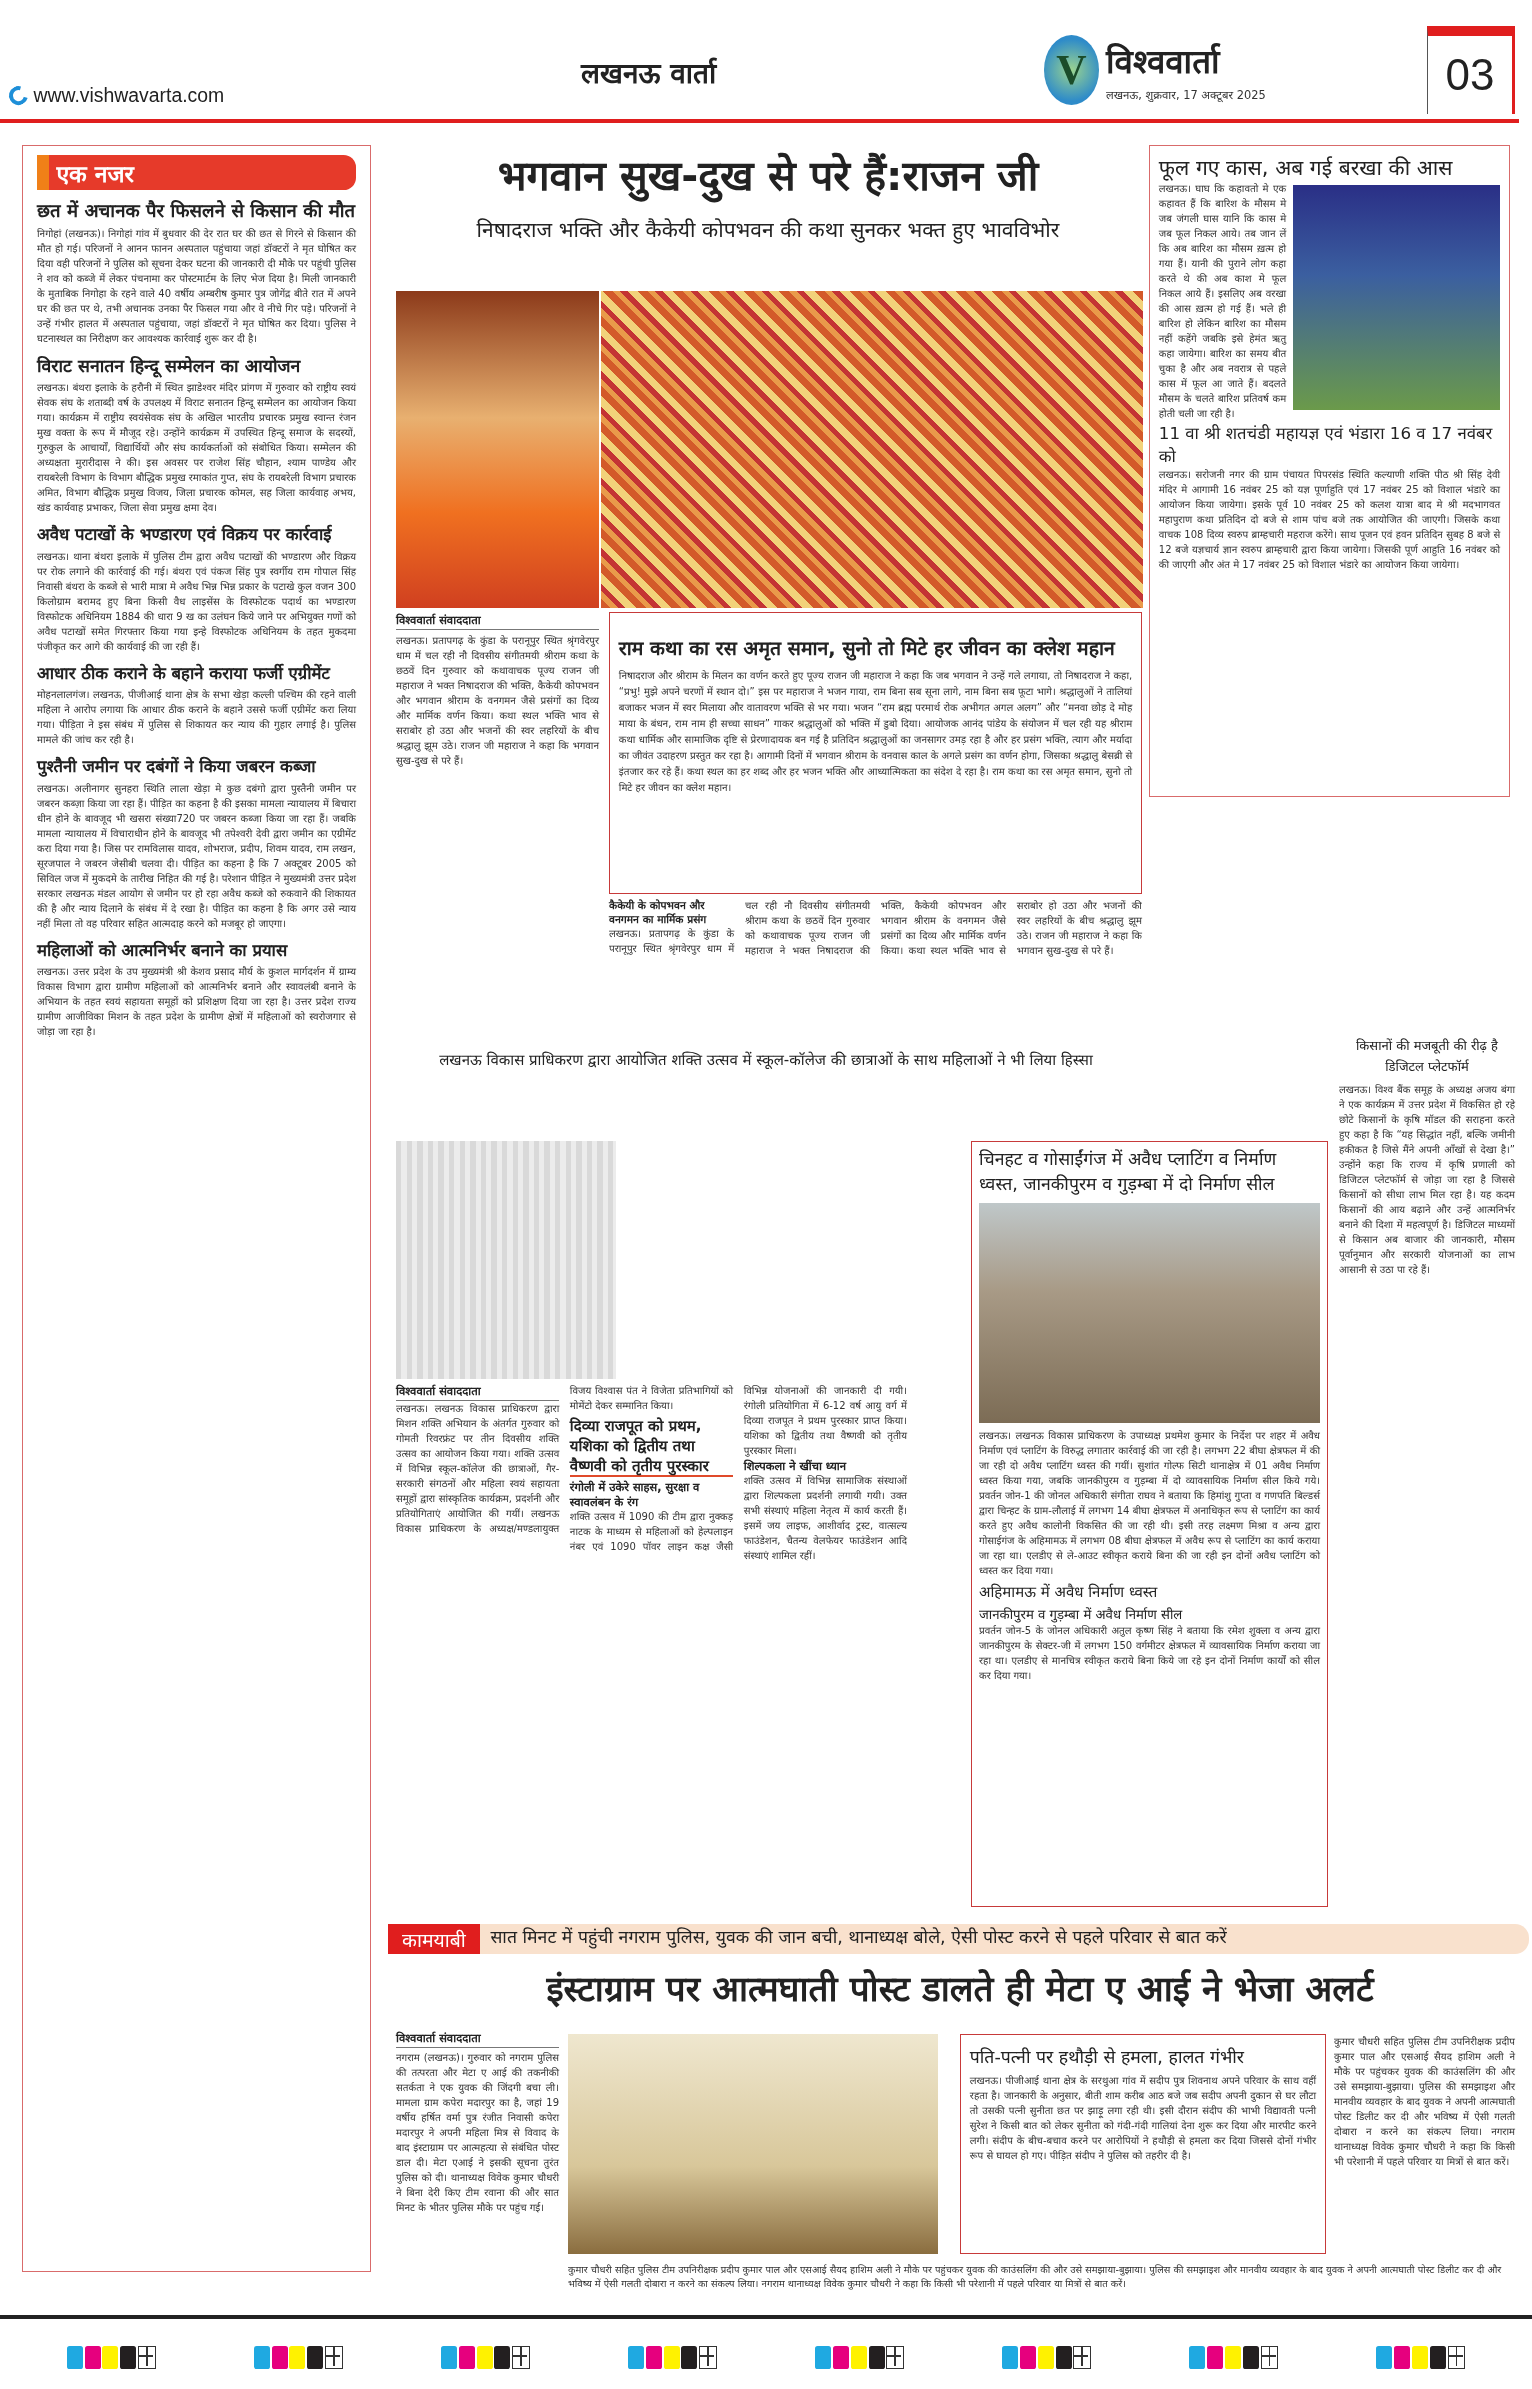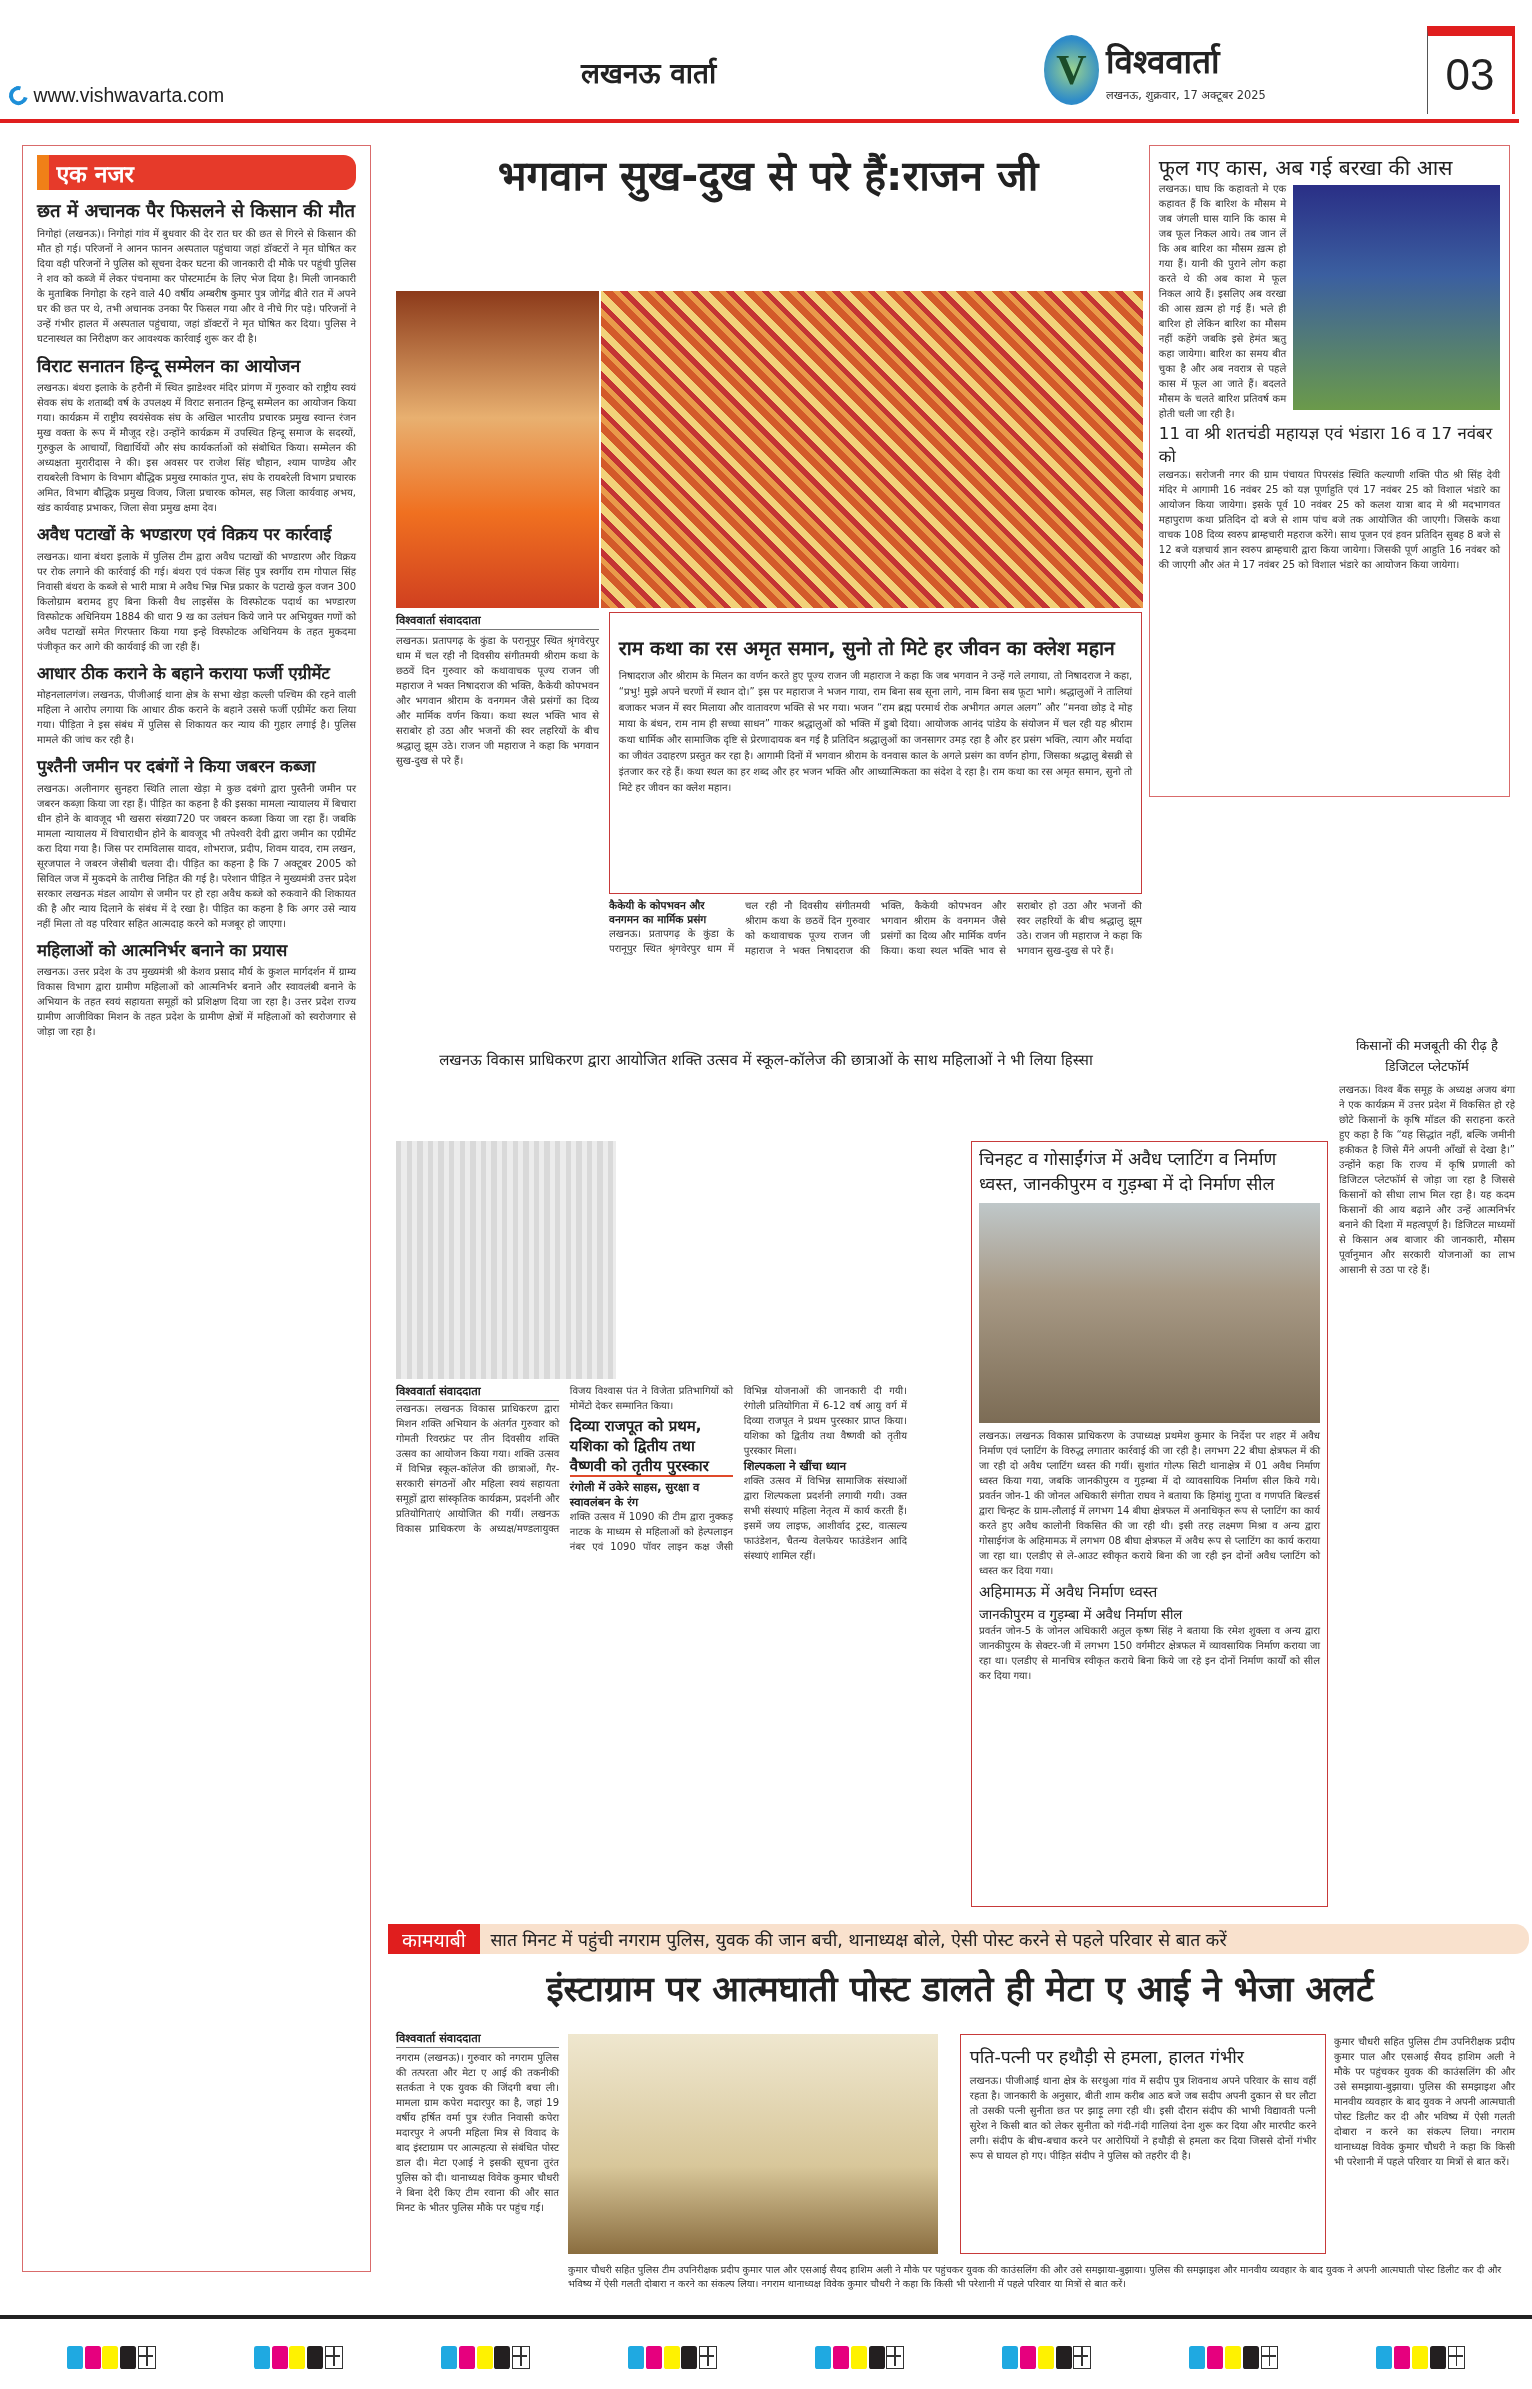--- a/index.html
+++ b/index.html
@@ -25,21 +25,21 @@
 .img-ruins{background:linear-gradient(180deg,#bfc7c9 0,#a89a86 40%,#7c6c55 100%)}
 .img-police{background:linear-gradient(180deg,#efe7cf 0,#d8c79a 60%,#8a6d3f 100%)}
 .img-kas{background:linear-gradient(180deg,#2a2f86 0,#3b5fa0 40%,#6b9a4a 100%)}
 .byline{font-size:11.4px;font-weight:bold;border-bottom:1.8px solid #777;padding-bottom:1.8px}
 .bar-strip{left:0;top:2325px;width:1532px;height:64px;display:flex;justify-content:space-around;align-items:center;padding:0 17.6px}
 .cmyk{display:flex;gap:1.8px}
 .cmyk span{width:16px;height:23px;border-radius:2.6px}
 .reg{width:17.6px;height:23px;border:1.8px solid #333;position:relative}
 .reg:before{content:"";position:absolute;left:7px;top:0;width:1.8px;height:19.4px;background:#333}
 .reg:after{content:"";position:absolute;top:8.8px;left:0;width:14px;height:1.8px;background:#333}
-.kamyabi{left:388px;top:1924px;width:1141px;height:30px;background:#f9e1cd;border-radius:0 14px 14px 0;display:flex;align-items:center}
+.kamyabi{left:388px;top:1924px;width:1141px;height:30px;background:#f9e1cd;border-radius:0 14px 14px 0;display:flex;}
 .kamyabi-tag{background:#e01e1e;color:#fff;font-size:19.4px;padding:2.6px 14px;height:30px;display:flex;align-items:center}
 .kamyabi-text{font-size:17.6px;color:#222;padding-left:10.6px}
 .bigline{left:0;top:2315px;width:1532px;height:3.5px;background:#222}
 </style>
 </head>
 <body>
 
 <div class="abs masthead">
   <div class="abs site-url">
     <span class="ie-icon"></span>
@@ -80,20 +80,21 @@
     <div class="p">लखनऊ। अलीनागर सुनहरा स्थिति लाला खेड़ा मे कुछ दबंगो द्वारा पुस्तैनी जमीन पर जबरन कब्ज़ा किया जा रहा हैं। पीड़ित का कहना है की इसका मामला न्यायालय में बिचारा धीन होने के बावजूद भी खसरा संख्या720 पर जबरन कब्जा किया जा रहा हैं। जबकि मामला न्यायालय में विचाराधीन होने के बावजूद भी तपेश्वरी देवी द्वारा जमीन का एग्रीमेंट करा दिया गया है। जिस पर रामविलास यादव, शोभराज, प्रदीप, शिवम यादव, राम लखन, सूरजपाल ने जबरन जेसीबी चलवा दी। पीड़ित का कहना है कि 7 अक्टूबर 2005 को सिविल जज में मुकदमे के तारीख निहित की गई है। परेशान पीड़ित ने मुख्यमंत्री उत्तर प्रदेश सरकार लखनऊ मंडल आयोग से जमीन पर हो रहा अवैध कब्जे को रुकवाने की शिकायत की है और न्याय दिलाने के संबंध में दे रखा है। पीड़ित का कहना है कि अगर उसे न्याय नहीं मिला तो वह परिवार सहित आत्मदाह करने को मजबूर हो जाएगा।</div>
   </div>
   <div>
     <div class="h2" style="font-size:16.7px;margin:7px 0 3.5px">महिलाओं को आत्मनिर्भर बनाने का प्रयास</div>
     <div class="p">लखनऊ। उत्तर प्रदेश के उप मुख्यमंत्री श्री केशव प्रसाद मौर्य के कुशल मार्गदर्शन में ग्राम्य विकास विभाग द्वारा ग्रामीण महिलाओं को आत्मनिर्भर बनाने और स्वावलंबी बनाने के अभियान के तहत स्वयं सहायता समूहों को प्रशिक्षण दिया जा रहा है। उत्तर प्रदेश राज्य ग्रामीण आजीविका मिशन के तहत प्रदेश के ग्रामीण क्षेत्रों में महिलाओं को स्वरोजगार से जोड़ा जा रहा है।</div>
   </div>
 </div>
 
 <div class="abs" style="left:396px;top:150px;width:744px">
   <div class="h2" style="font-size:41px;line-height:53px;text-align:center">भगवान सुख-दुख से परे हैं:राजन जी</div>
+  <div style="font-size:21px;text-align:center;margin-top:12.3px;color:#222">निषादराज भक्ति और कैकेयी कोपभवन की कथा सुनकर भक्त हुए भावविभोर</div>
 </div>
 <div class="abs img" style="left:396px;top:291px;width:203px;height:317px;background:linear-gradient(180deg,#8c3a1a,#e8b070 40%,#f07020 70%,#d04020)"></div>
 <div class="abs img-crowd" style="left:601px;top:291px;width:542px;height:317px"></div>
 <div class="abs" style="left:396px;top:612px;width:203px">
   <div class="byline">विश्ववार्ता संवाददाता</div>
   <div class="p" style="margin-top:3.5px">लखनऊ। प्रतापगढ़ के कुंडा के परानूपुर स्थित श्रृंगवेरपुर धाम में चल रही नौ दिवसीय संगीतमयी श्रीराम कथा के छठवें दिन गुरुवार को कथावाचक पूज्य राजन जी महाराज ने भक्त निषादराज की भक्ति, कैकेयी कोपभवन और भगवान श्रीराम के वनगमन जैसे प्रसंगों का दिव्य और मार्मिक वर्णन किया। कथा स्थल भक्ति भाव से सराबोर हो उठा और भजनों की स्वर लहरियों के बीच श्रद्धालु झूम उठे। राजन जी महाराज ने कहा कि भगवान सुख-दुख से परे हैं।</div>
 </div>
 <div class="abs col-box" style="left:609px;top:612px;width:533px;height:282px;padding:21px 8.8px 7px;border-color:#c73a3a">
   <div class="h2" style="font-size:19.4px;margin-bottom:7px">राम कथा का रस अमृत समान, सुनो तो मिटे हर जीवन का क्लेश महान</div>
   <div class="p" style="font-size:10px;line-height:16px">निषादराज और श्रीराम के मिलन का वर्णन करते हुए पूज्य राजन जी महाराज ने कहा कि जब भगवान ने उन्हें गले लगाया, तो निषादराज ने कहा, “प्रभु! मुझे अपने चरणों में स्थान दो।” इस पर महाराज ने भजन गाया, राम बिना सब सूना लागे, नाम बिना सब फूटा भागे। श्रद्धालुओं ने तालियां बजाकर भजन में स्वर मिलाया और वातावरण भक्ति से भर गया। भजन “राम ब्रह्म परमार्थ रोक अभीगत अगल अलग” और “मनवा छोड़ दे मोह माया के बंधन, राम नाम ही सच्चा साधन” गाकर श्रद्धालुओं को भक्ति में डुबो दिया। आयोजक आनंद पांडेय के संयोजन में चल रही यह श्रीराम कथा धार्मिक और सामाजिक दृष्टि से प्रेरणादायक बन गई है प्रतिदिन श्रद्धालुओं का जनसागर उमड़ रहा है और हर प्रसंग भक्ति, त्याग और मर्यादा का जीवंत उदाहरण प्रस्तुत कर रहा है। आगामी दिनों में भगवान श्रीराम के वनवास काल के अगले प्रसंग का वर्णन होगा, जिसका श्रद्धालु बेसब्री से इंतजार कर रहे हैं। कथा स्थल का हर शब्द और हर भजन भक्ति और आध्यात्मिकता का संदेश दे रहा है। राम कथा का रस अमृत समान, सुनो तो मिटे हर जीवन का क्लेश महान।</div>

